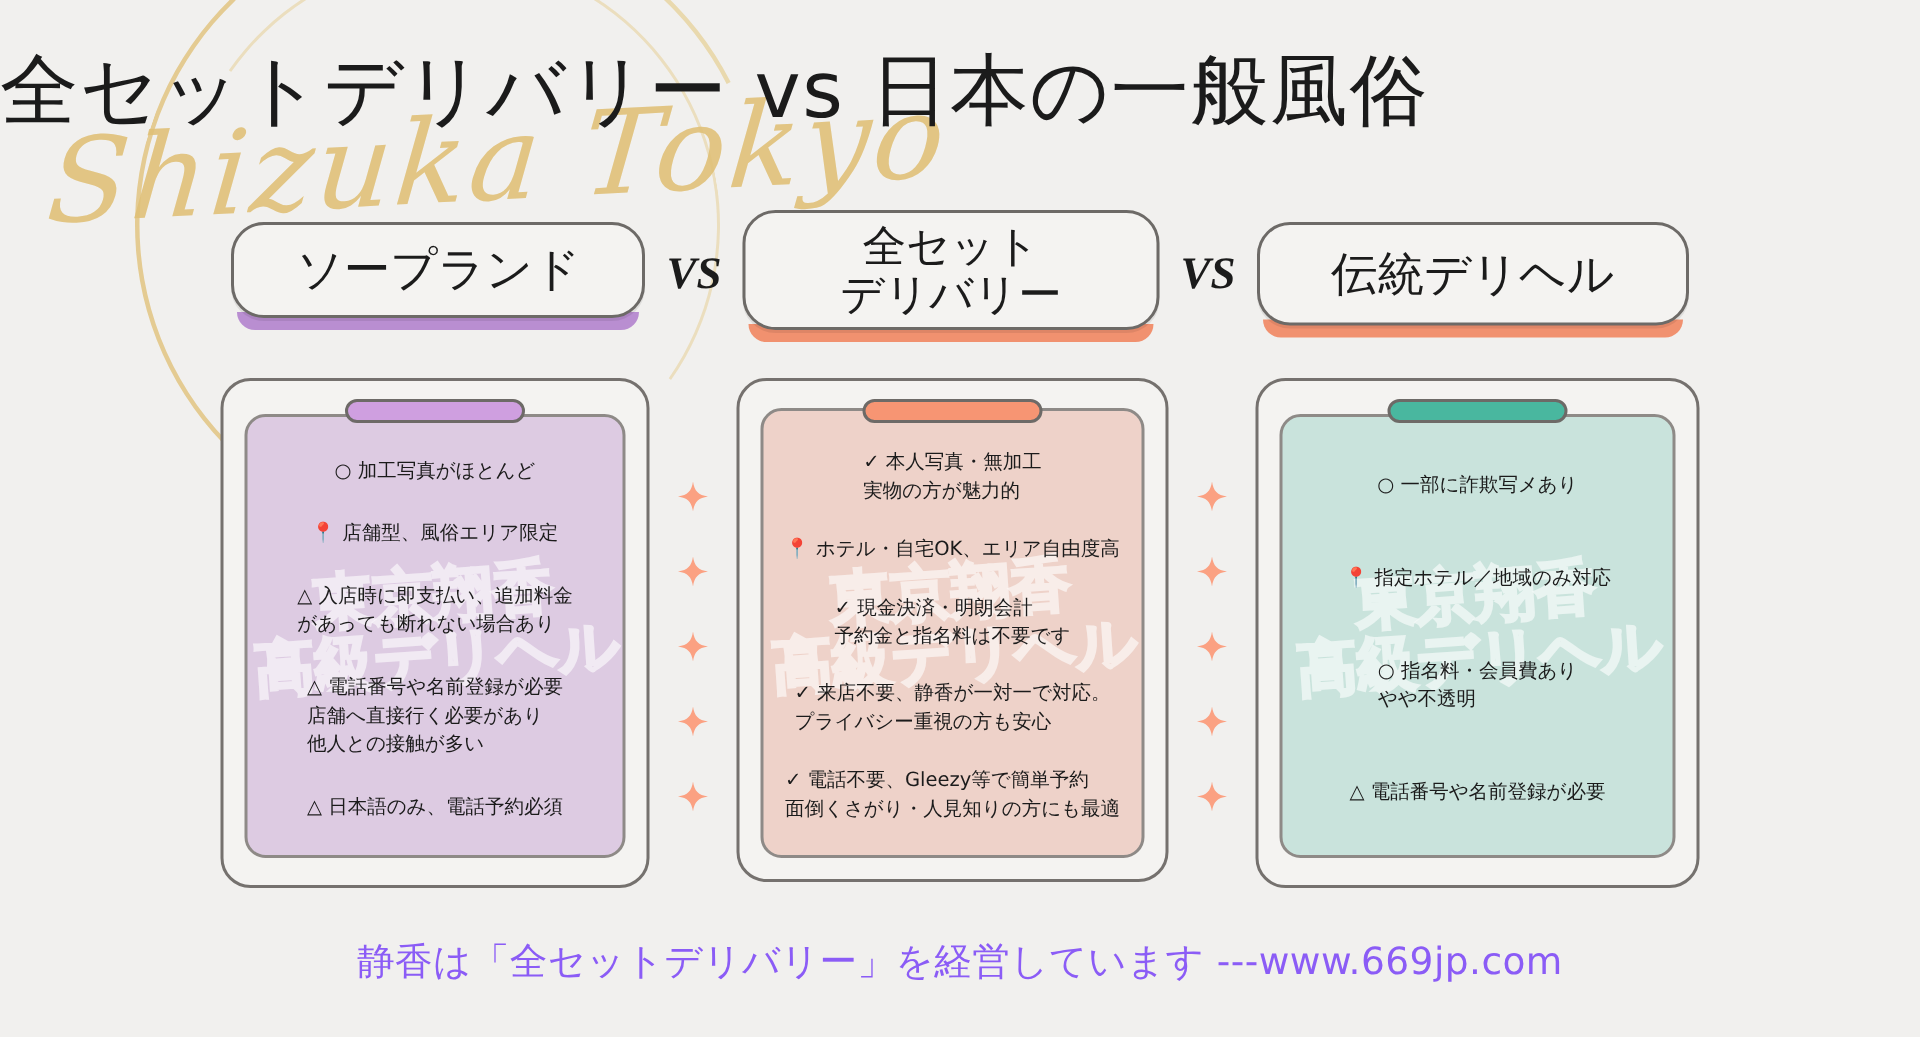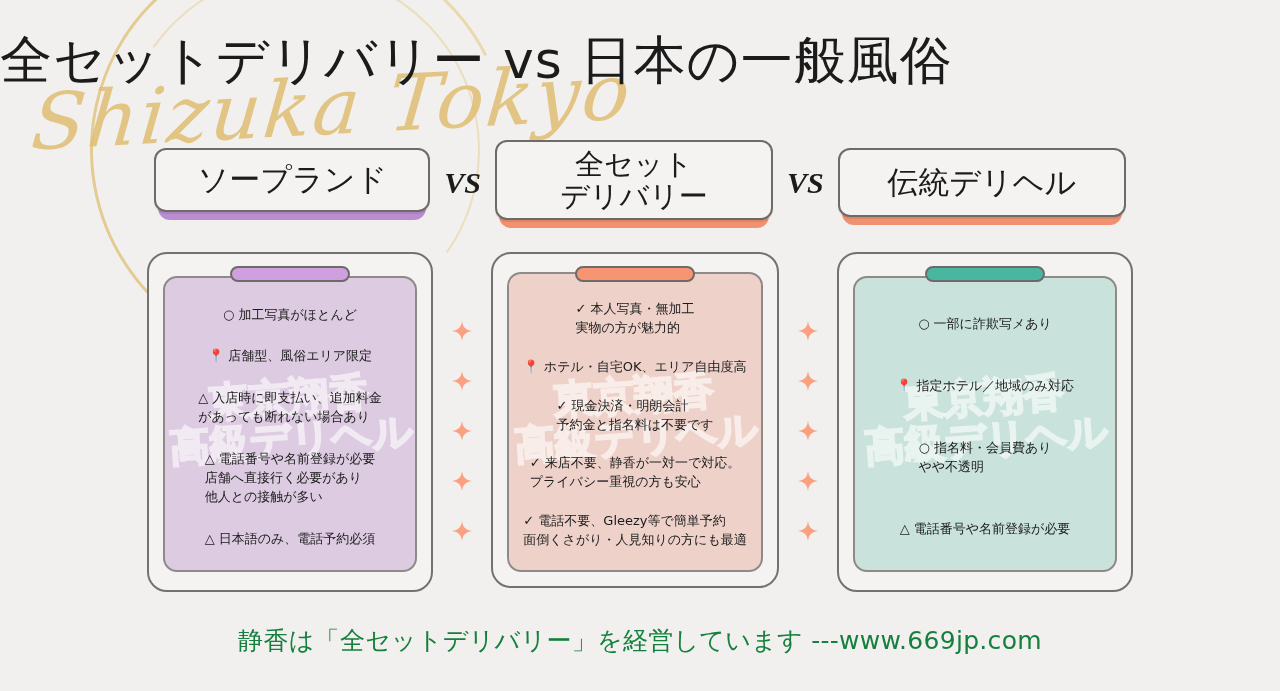--- a/index.html
+++ b/index.html
@@ -84,21 +84,21 @@
     display: flex;
     align-items: flex-start;
     justify-content: center;
     gap: 0;
     z-index: 3;
   }
   .badge {
     position: relative;
     background: #f4f3f1;
     border: 2px solid #6d6a67;
-    border-radius: 12px;
+    border-radius: 22px;
     display: flex;
     flex-direction: column;
     align-items: center;
     justify-content: center;
     text-align: left;
     font-family: "DejaVu Sans", "Liberation Sans", sans-serif;
     font-size: 31px;
     font-weight: 500;
     color: #1b1b1b;
     box-shadow: 0 2px 0 rgba(0,0,0,.08);
@@ -227,21 +227,21 @@
   .sparkle svg { display: block; }
 
   
   .footer {
     position: absolute;
     left: 0; bottom: 34px;
     width: 1280px;
     text-align: center;
     font-family: "DejaVu Sans", "Liberation Sans", sans-serif;
     font-size: 25px;
-    color: #15803d;
+    color: #8b5cf6;
     letter-spacing: .3px;
     z-index: 3;
   }
 </style>
 </head>
 <body>
 
 <div class="bg-watermark">
   <div class="gold-arc"></div>
   <div class="gold-arc2"></div>

